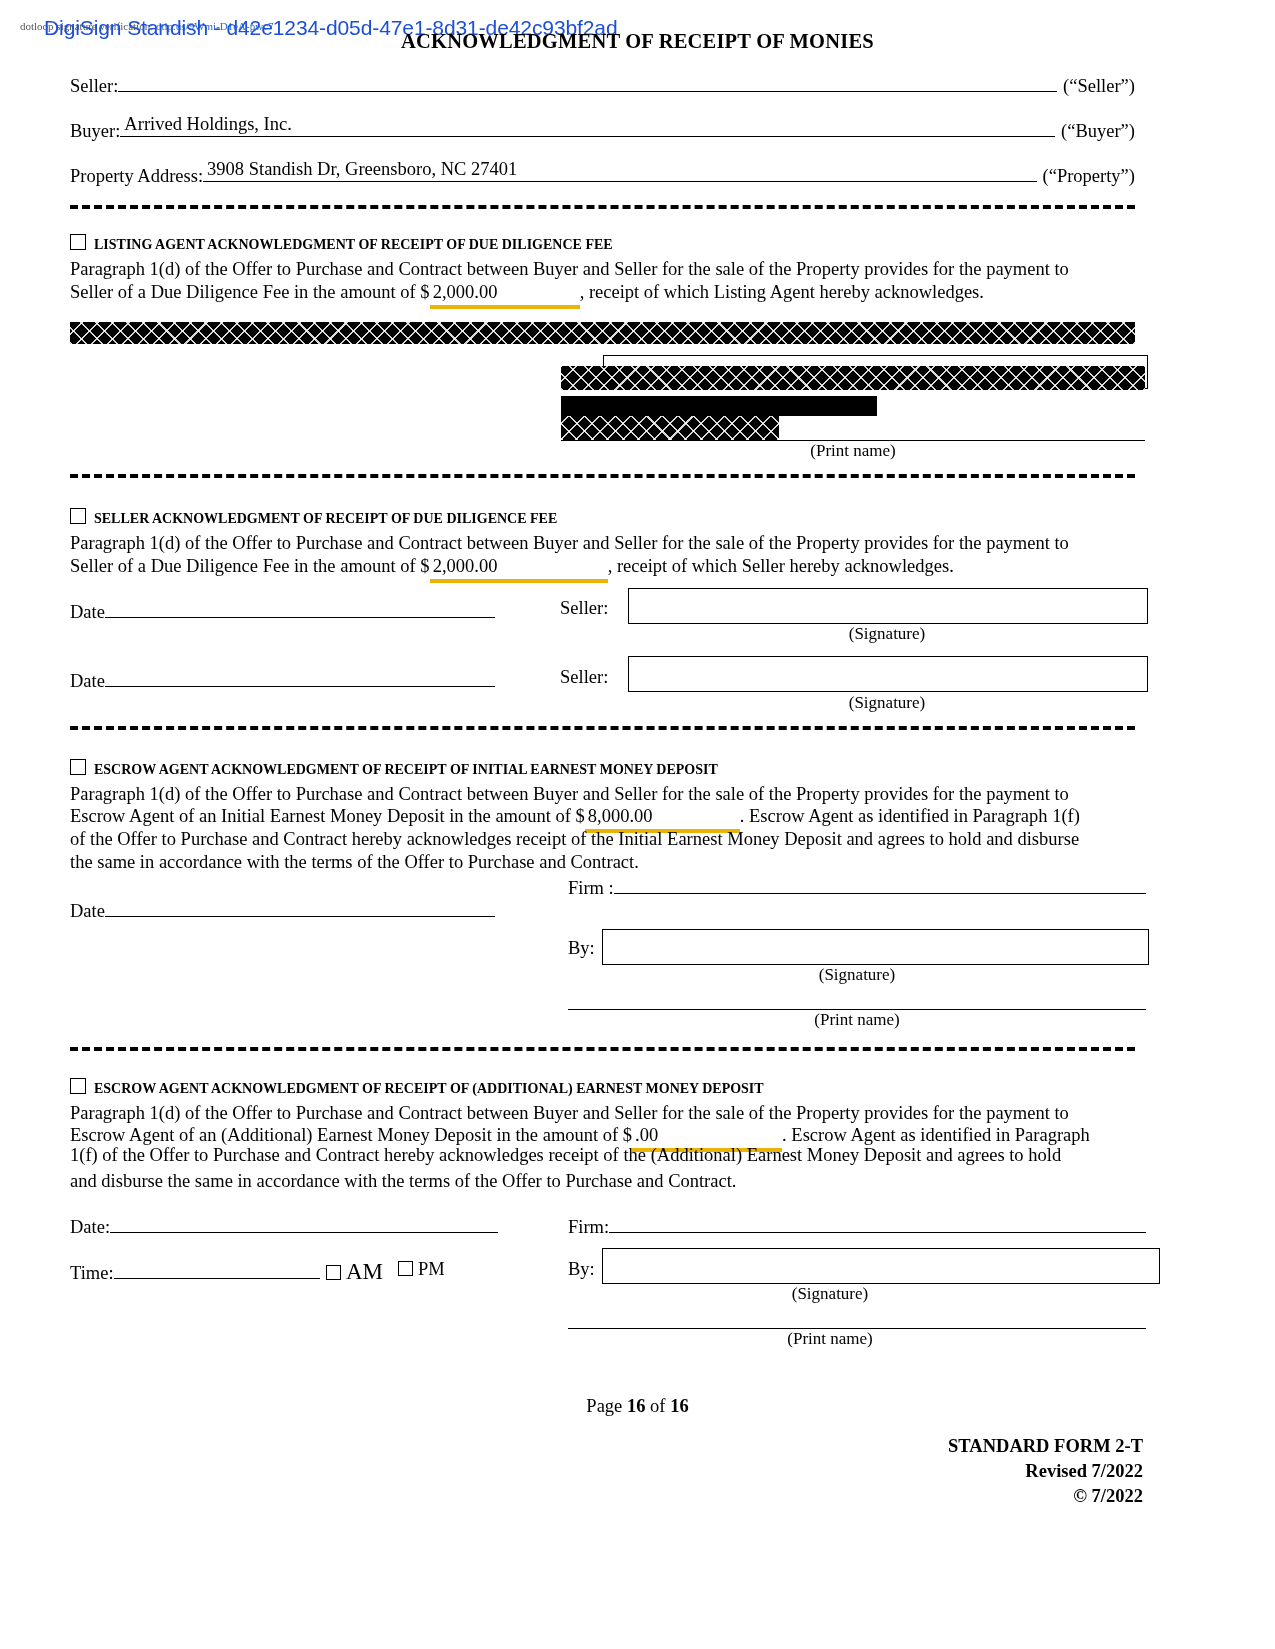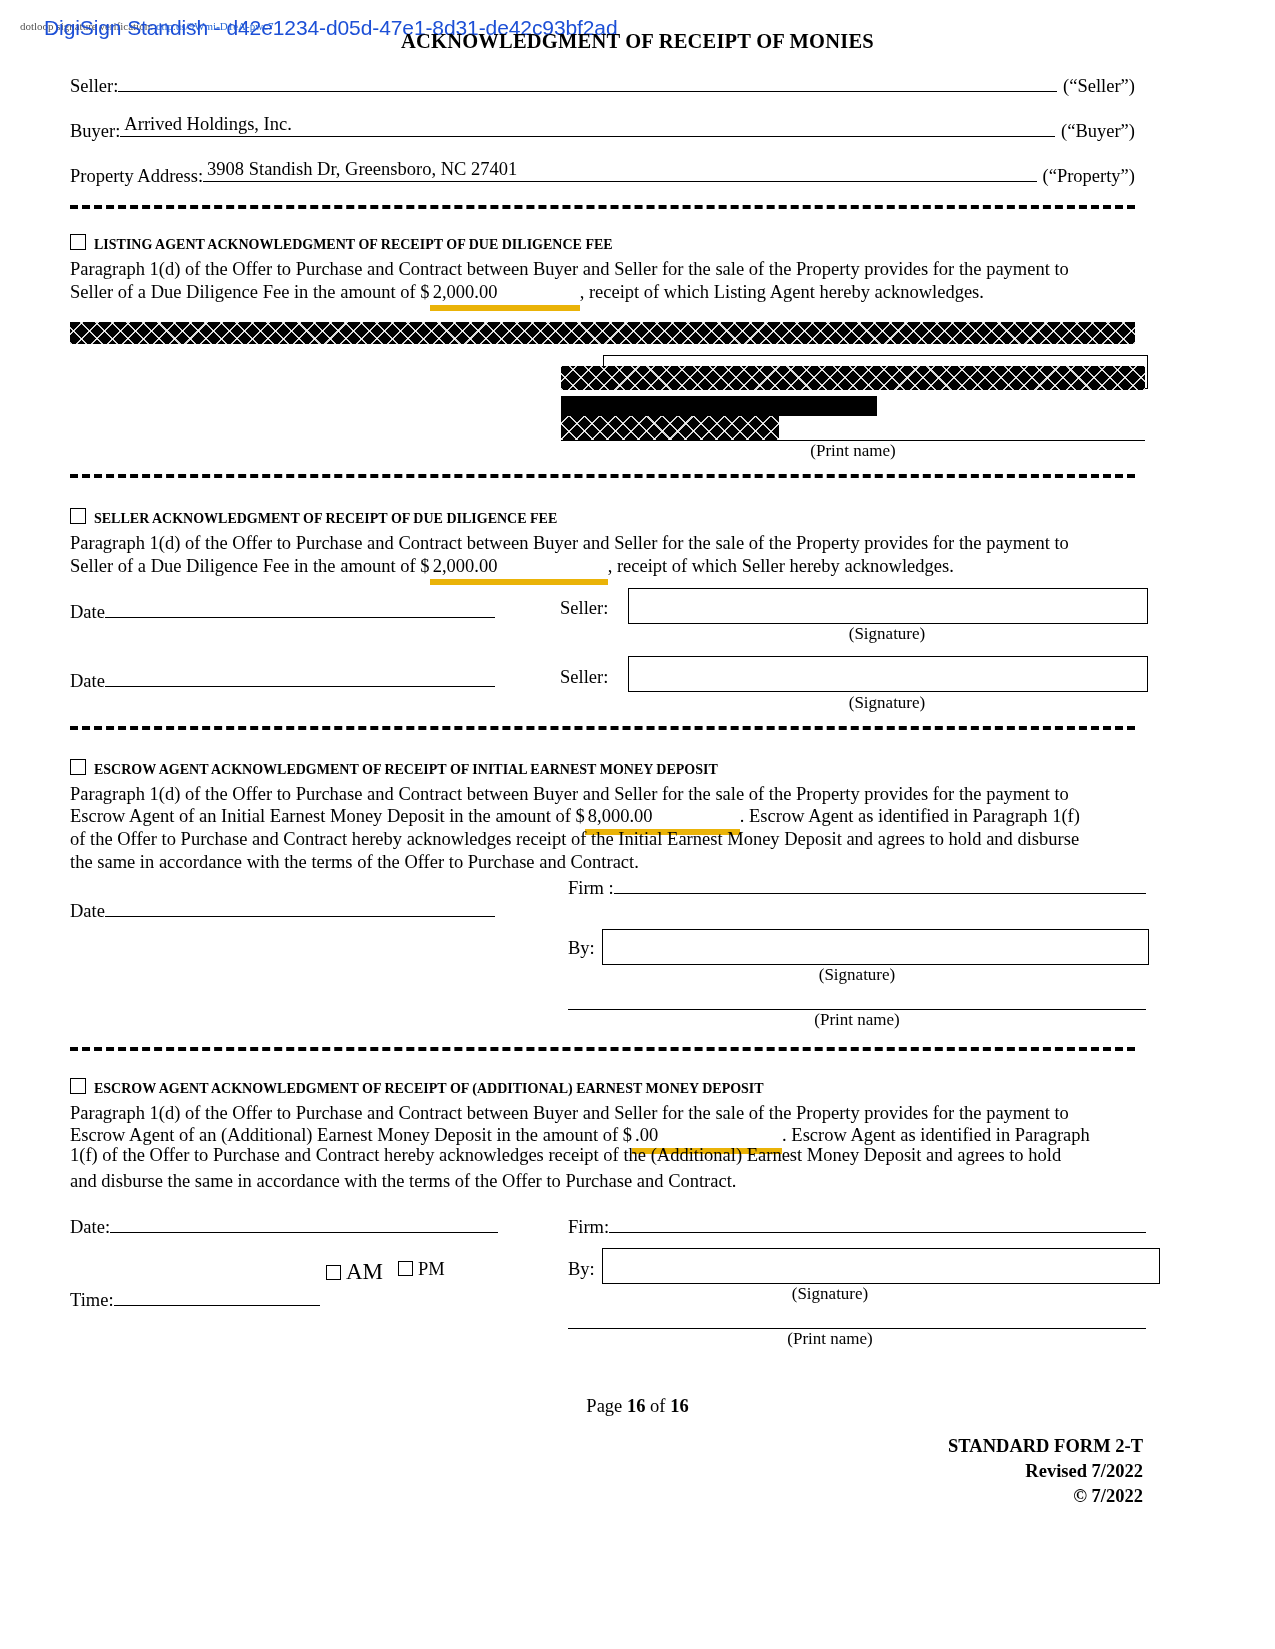--- a/index.html
+++ b/index.html
@@ -111,21 +111,21 @@
   }
   .para {
     position: absolute;
     font-size: 18.5px;
     line-height: 23.5px;
     text-align: justify;
   }
 
   .inline-ul {
     display: inline-block;
-    border-bottom: 6px solid #eab308;
+    border-bottom: 4px solid #eab308;
     text-align: left;
     position: relative;
     vertical-align: baseline;
   }
   .inline-ul span.v {
     padding-left: 3px;
   }
 
   
   .sigbox {
@@ -323,21 +323,21 @@
     </span>
   </div>
 
   <div class="row" style="top:1213px; left:70px; width:428px;">
     <span class="label">Date:</span>
     <span class="line">
       <span class="fill"></span>
     </span>
   </div>
 
-  <div class="row" style="top:1259px; left:70px; width:250px;margin-top:27px;">
+  <div class="row" style="top:1259px; left:70px; width:250px;">
     <span class="label">Time:</span>
     <span class="line">
       <span class="fill"></span>
     </span>
   </div>
   <div class="capt" style="top:1259px; left:326px; width:80px; text-align:left; font-size:23px;">
     <span class="ampm"></span><span>AM</span>
   </div>
   <div class="capt" style="top:1259px; left:398px; width:80px; text-align:left; font-size:18.5px;">
     <span class="ampm"></span><span>PM</span>

